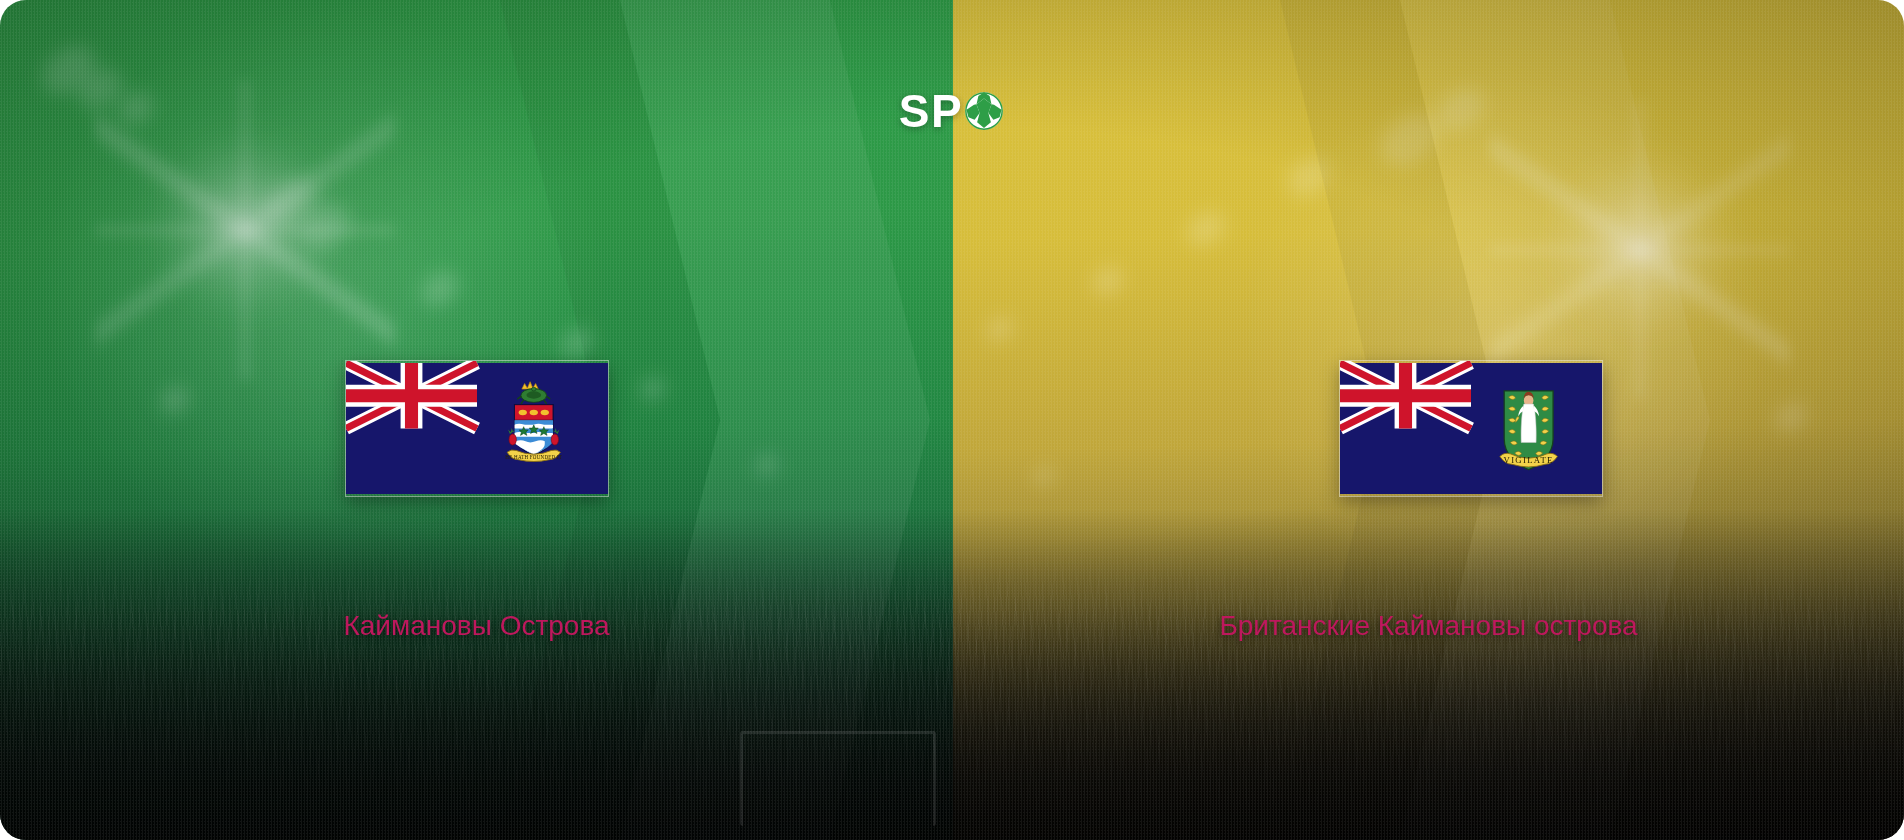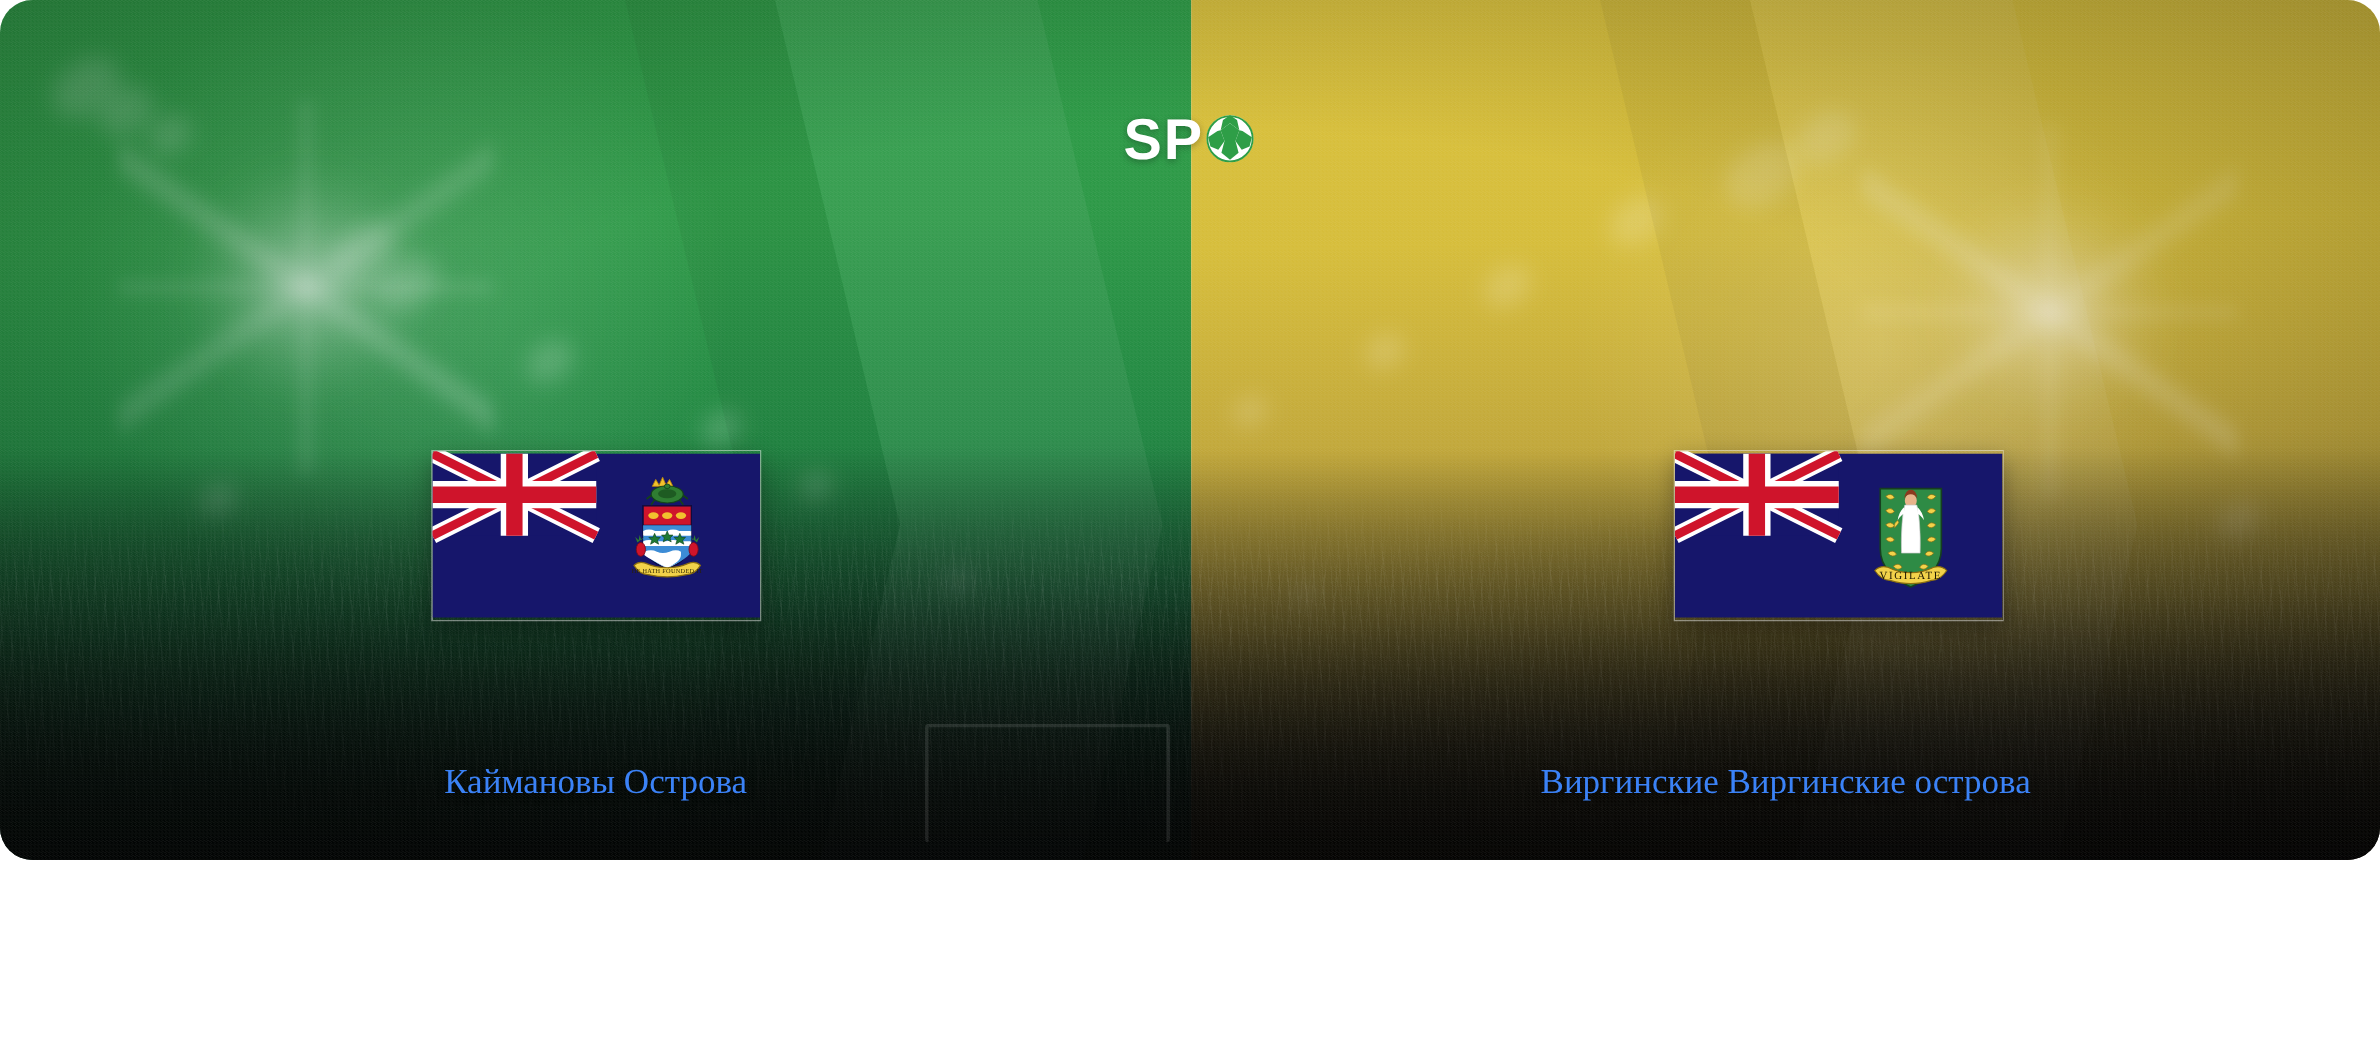--- a/index.html
+++ b/index.html
@@ -1,20 +1,20 @@
 <!DOCTYPE html>
 <html><head>
 <meta charset="utf-8">
 <style>
   html,body{margin:0;padding:0;background:#ffffff;}
   body{font-family:"Liberation Sans","DejaVu Sans",sans-serif;}
 
   .banner{
     position:relative;
-    width:1904px;height:688px;
+    width:1904px;height:840px;
     border-radius:26px;
     overflow:hidden;
     isolation:isolate;
   }
 
   
   .half{position:absolute;top:0;bottom:0;}
   .half-left{left:0;width:953px;
     background:
       radial-gradient(circle at 34% 34%, rgba(255,255,255,.13) 0%, rgba(255,255,255,0) 34%),
@@ -86,22 +86,22 @@
   .ball{width:40px;height:40px;margin:0 1px;display:block;}
 
   
   .flag-wrap{position:absolute;width:262px;height:135px;}
   .flag-left{left:346px;top:361px;}
   .flag-right{left:1300px;top:361px;margin-left:40px;}
   .flag-wrap svg{display:block;width:262px;height:135px;
     box-shadow:0 0 0 1px rgba(255,255,255,.45), 0 6px 18px rgba(0,0,0,.35);}
 
   
-  .team-name{position:absolute;top:610px;color:#3b82f6;font-size:28px;font-weight:400;
-    text-align:center;text-shadow:0 2px 7px rgba(0,0,0,.55);white-space:nowrap;font-family:Liberation Serif, serif;}
+  .team-name{position:absolute;top:610px;color:#be185d;font-size:28px;font-weight:400;
+    text-align:center;text-shadow:0 2px 7px rgba(0,0,0,.55);white-space:nowrap;}
   .team-left{left:0;width:953px;}
   .team-right{left:953px;width:951px;}
 
   .meta{position:absolute;left:0;right:0;text-align:center;color:#ffffff;
     text-shadow:0 2px 7px rgba(0,0,0,.6);}
   .match-date{top:657px;font-size:27px;font-weight:400;}
   .league{top:712px;font-size:27px;font-weight:400;letter-spacing:.4px;}
 </style>
 </head>
 <body>
@@ -270,16 +270,16 @@
         </g>
 
         <path d="M-66,74 q10,-10 24,-6 q20,10 42,10 q22,0 42,-10 q14,-4 24,6
                  q-12,18 -28,18 q-20,6 -38,6 q-18,0 -38,-6 q-16,0 -28,-18 z" fill="#F2D24A" stroke="#8a6d10" stroke-width="2"></path>
         <text x="0" y="90" font-size="20" text-anchor="middle" fill="#1d1700" font-family="Liberation Serif, serif" letter-spacing="3">VIGILATE</text>
       </g>
     </svg>
   </div>
 
   <div class="team-name team-left">Каймановы Острова</div>
-  <div class="team-name team-right">Виргинские Виргинские острова</div>
+  <div class="team-name team-right">Британские Каймановы острова</div>
 
 
 </div>
 
 </body></html>

